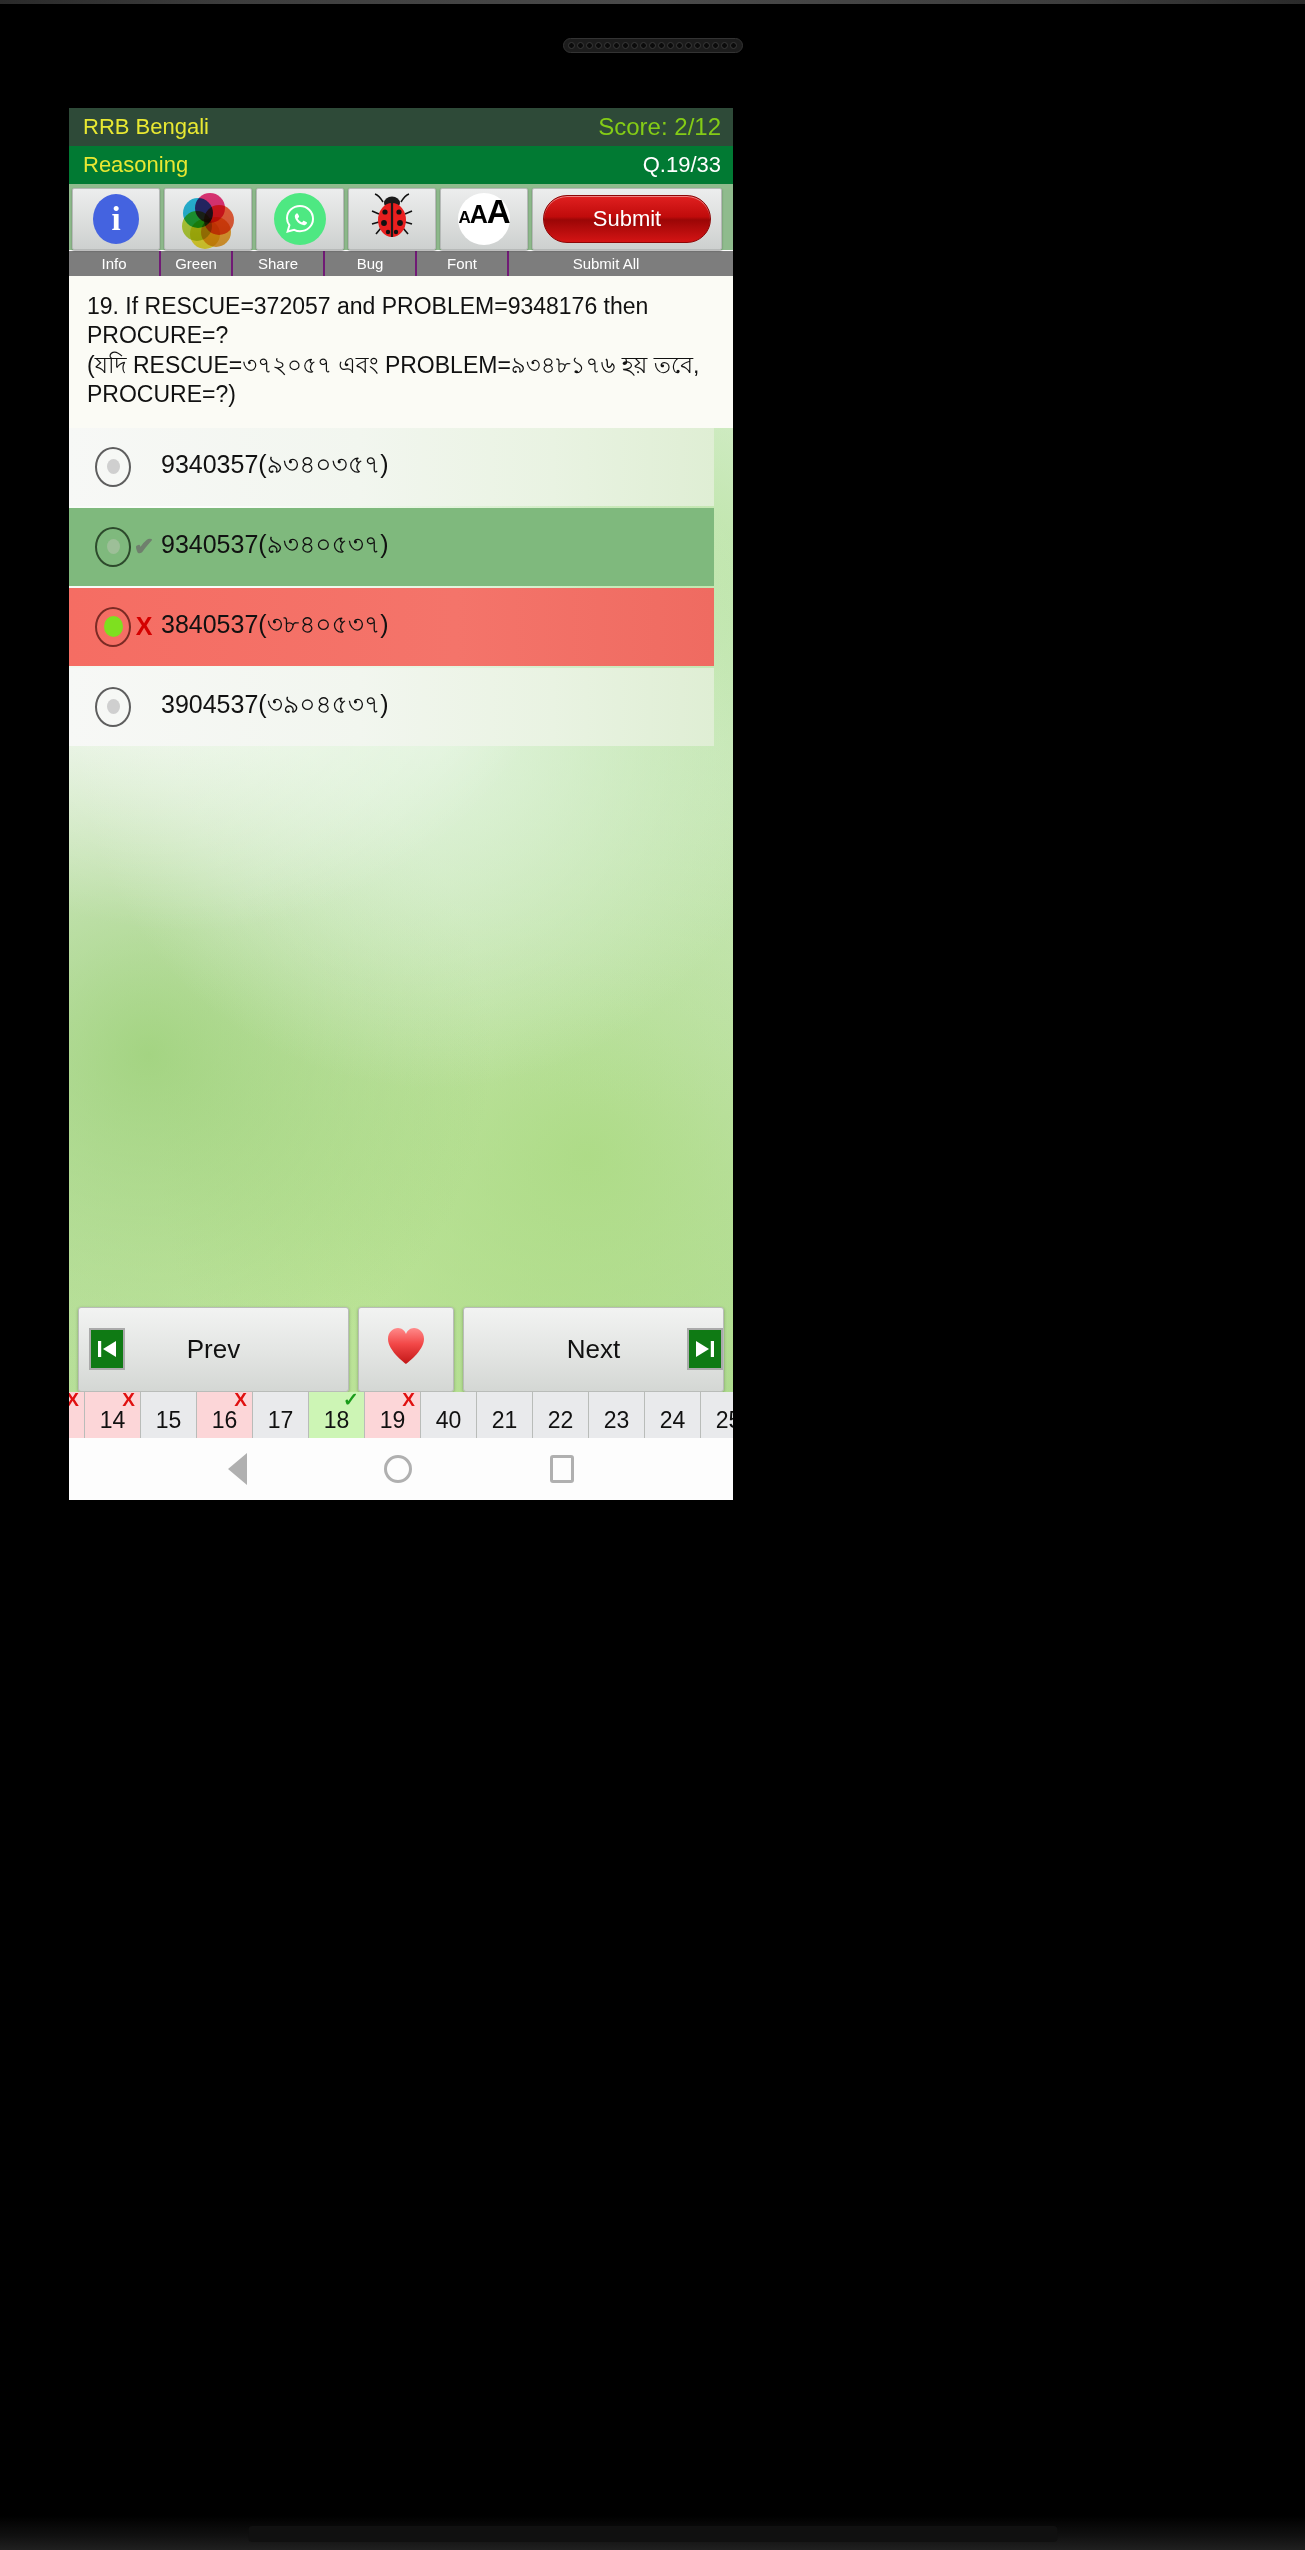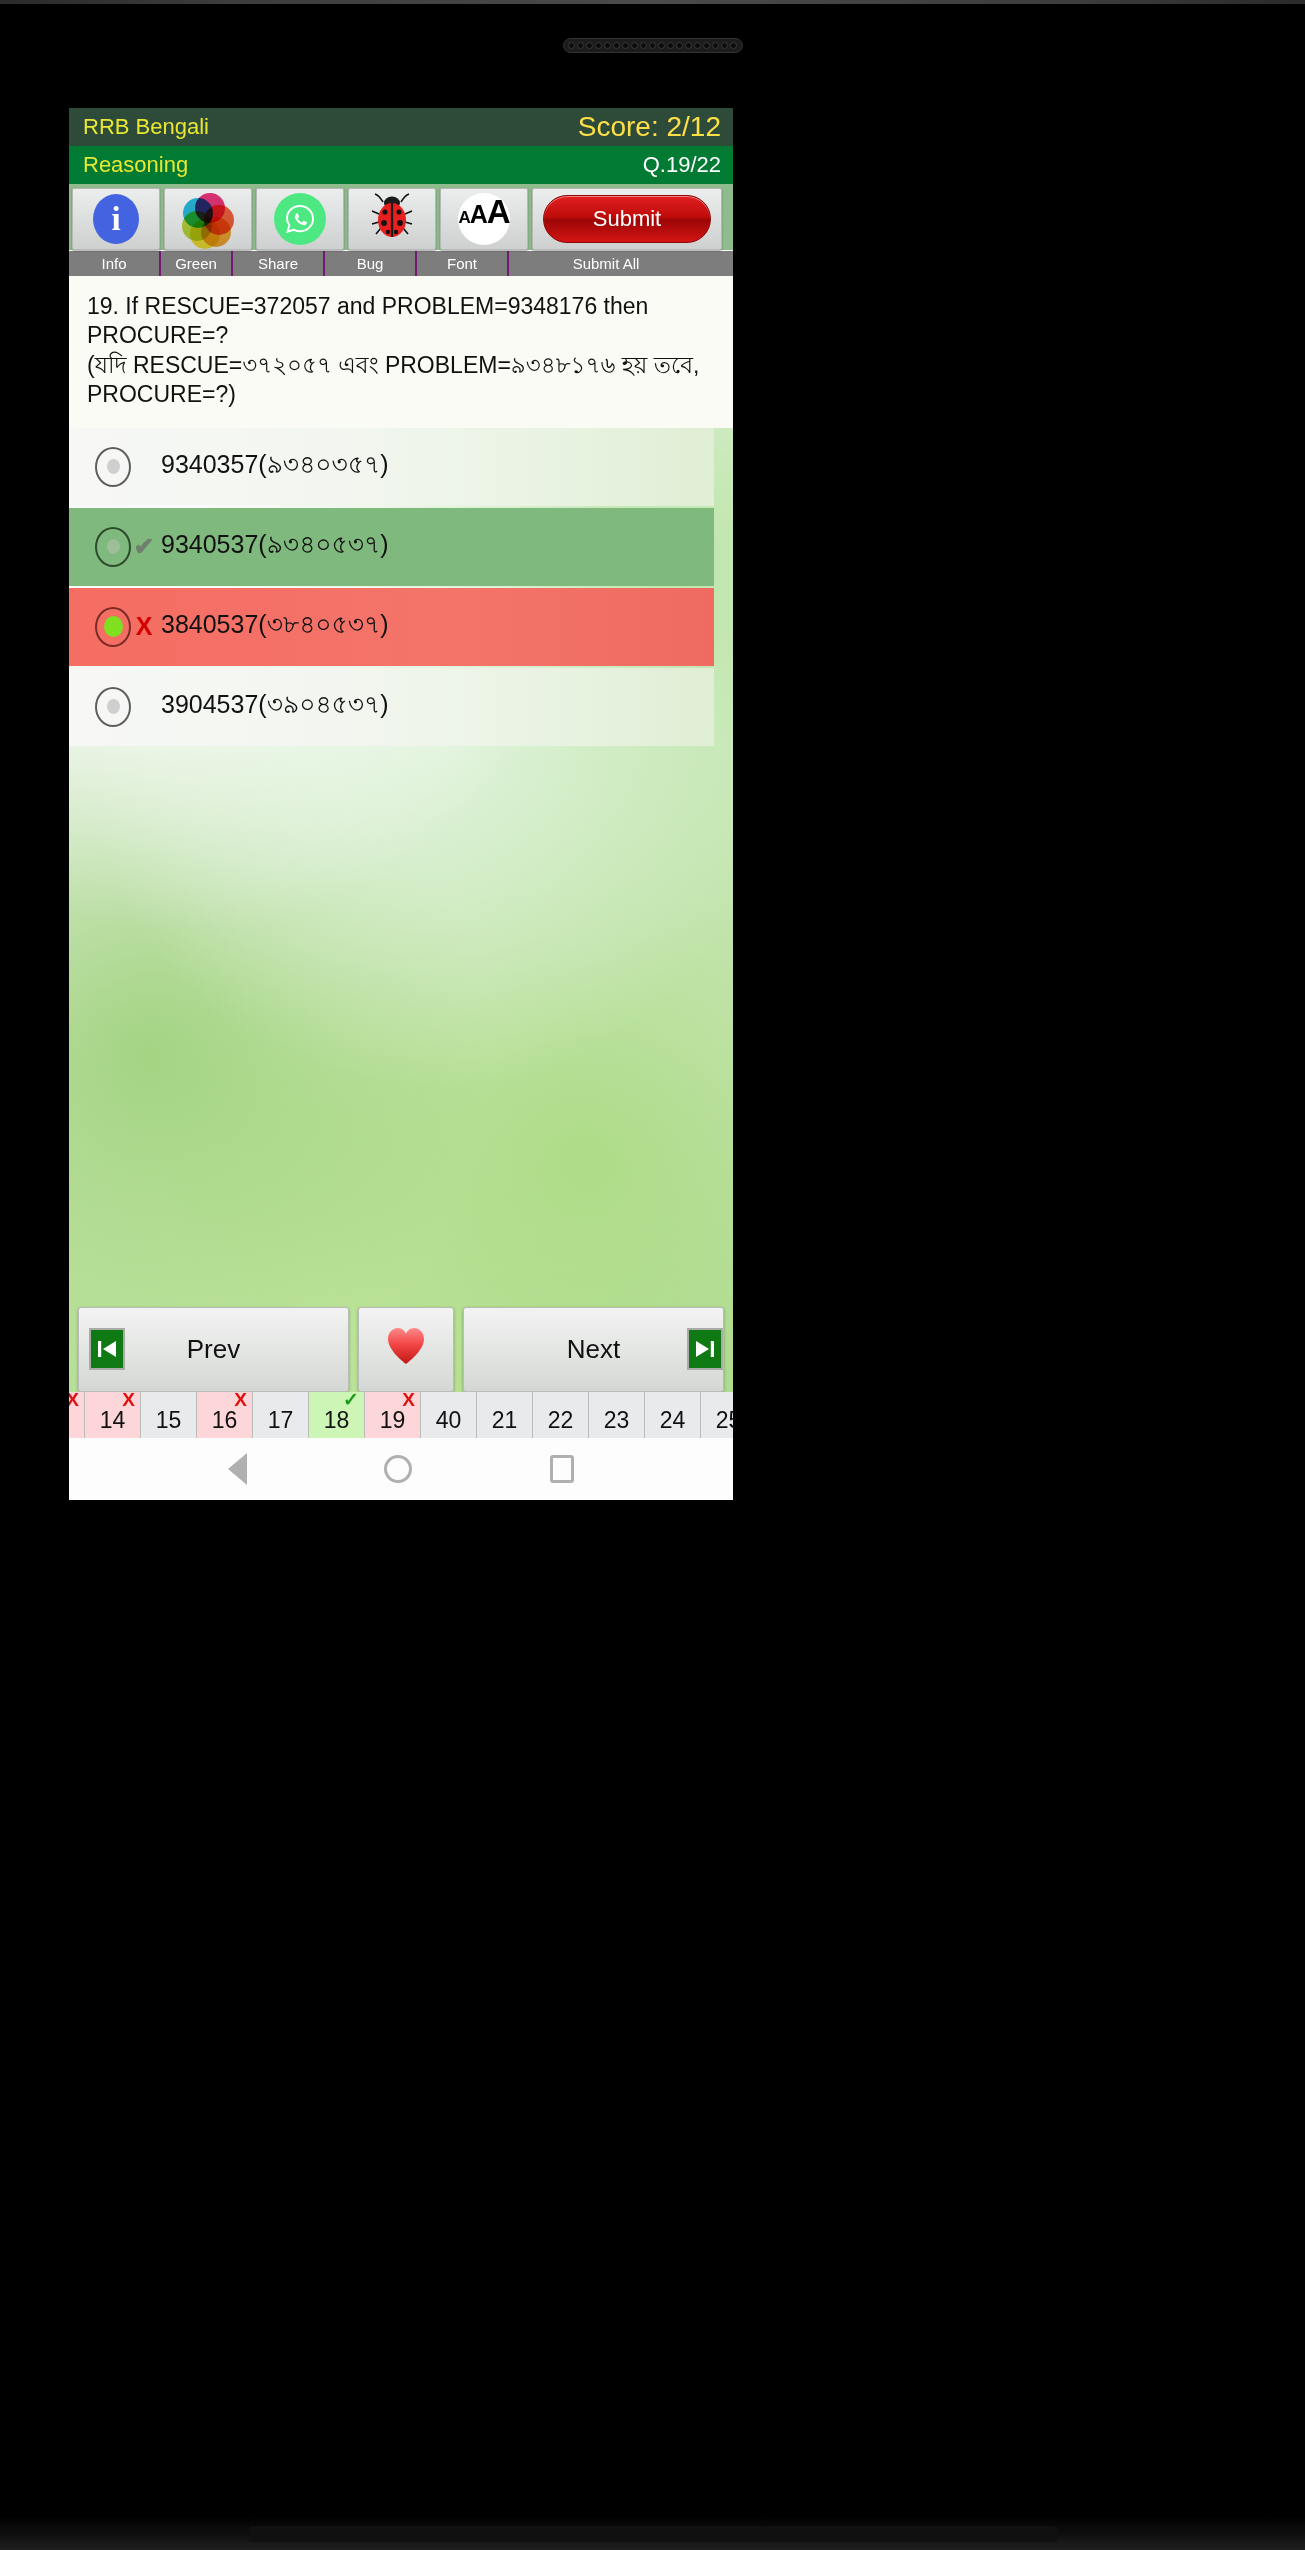--- a/index.html
+++ b/index.html
@@ -51,21 +51,21 @@
   }
 
   
   .title-bar {
     height: 38px;
     background: #2e4a38;
     display: flex; align-items: center; justify-content: space-between;
     padding: 0 12px 0 14px;
   }
   .app-title { color: #e8e832; font-size: 22px; }
-  .score { color: #fde047; font-size: 28px; }
+  .score { color: #84cc16; font-size: 24px; }
 
   .subject-bar {
     height: 38px;
     background: #017a33;
     display: flex; align-items: center; justify-content: space-between;
     padding: 0 12px 0 14px;
   }
   .subject { color: #e8e832; font-size: 22px; }
   .qcount { color: #ffffff; font-size: 22px; }
 
@@ -322,21 +322,21 @@
     </div>
 
   <div id="screen">
 
     <div class="title-bar">
       <div class="app-title">RRB Bengali</div>
       <div class="score">Score: 2/12</div>
     </div>
     <div class="subject-bar">
       <div class="subject">Reasoning</div>
-      <div class="qcount">Q.19/22</div>
+      <div class="qcount">Q.19/33</div>
     </div>
 
     <div>
       <div class="toolbar">
         <div class="tb-cell">
           <div class="tb-btn">
             <span class="ico-info">i</span>
           </div>
         </div>
         <div class="tb-cell">

